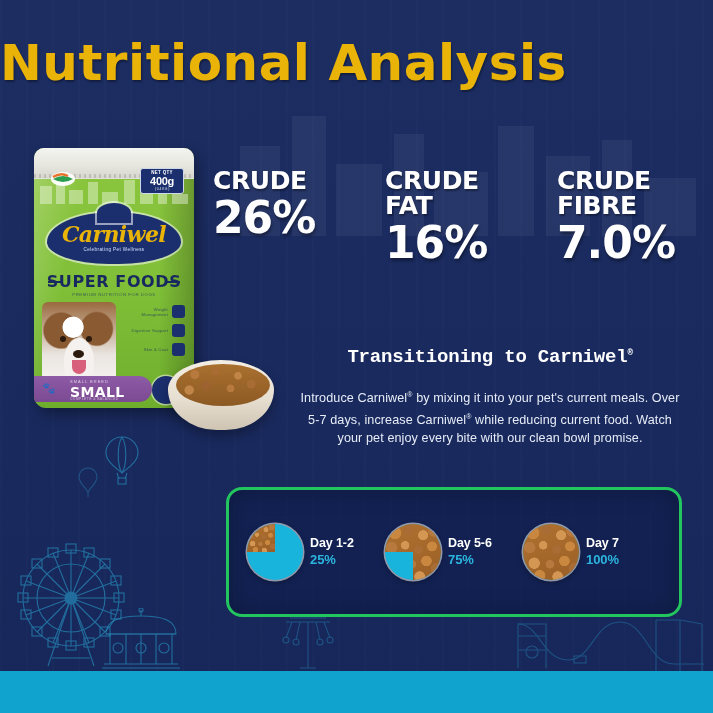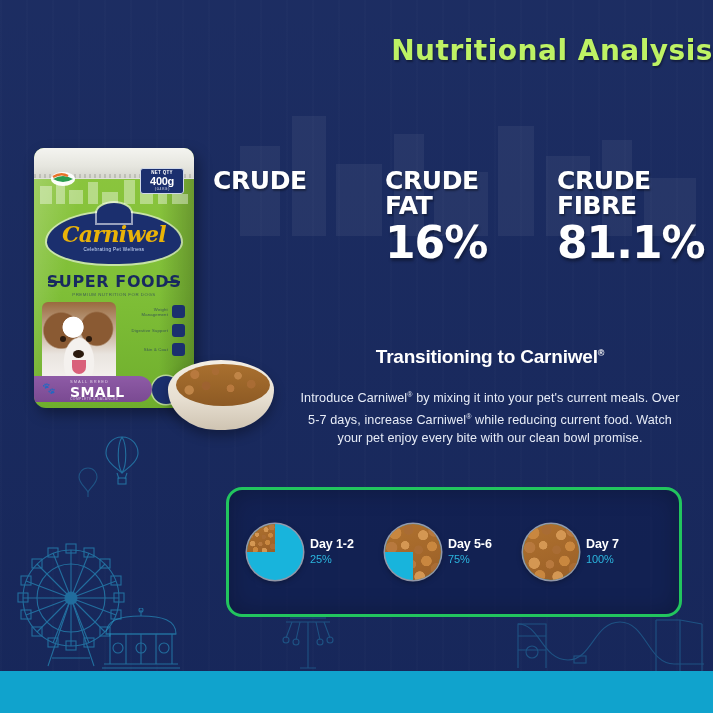--- a/index.html
+++ b/index.html
@@ -33,25 +33,25 @@
     opacity: 0.05;
     pointer-events: none;
   }
 
   
   .title {
     position: absolute;
     top: 34px;
     left: 0;
     width: 713px;
-    text-align: right;
-    color: #bef264;
+    text-align: left;
+    color: #eab308;
     font-family: "DejaVu Sans", sans-serif;
     font-weight: bold;
-    font-size: 28px;
+    font-size: 50px;
     letter-spacing: 0.5px;
     text-shadow: 1px 2px 2px rgba(0,0,0,0.35);
   }
 
   
   .stats {
     position: absolute;
     top: 168px;
     left: 213px;
     width: 485px;
@@ -335,21 +335,21 @@
   }
 
   
   .trans-head {
     position: absolute;
     top: 346px;
     left: 290px;
     width: 400px;
     text-align: center;
     color: #ffffff;
-    font-family: Liberation Sans, sans-serif;
+    font-family: Liberation Mono, monospace;
     font-weight: bold;
     font-size: 19px;
     letter-spacing: -0.2px;
   }
   .trans-head .reg { font-size: 9px; vertical-align: super; }
   .trans-body {
     position: absolute;
     top: 386px;
     left: 300px;
     width: 380px;
@@ -428,22 +428,22 @@
   .day-lbl { line-height: 1.25; }
   .day-lbl .dn {
     color: #ffffff;
     font-weight: bold;
     font-size: 12.5px;
     letter-spacing: -0.1px;
     white-space: nowrap;
   }
   .day-lbl .dp {
     color: #2bb5de;
-    font-weight: normal;
-    font-size: 11px;
+    font-weight: bold;
+    font-size: 13px;
     letter-spacing: -0.1px;
   }
 
   
   .deco { position: absolute; stroke: #2aa7d4; fill: none; opacity: 0.55; pointer-events: none; }
   .deco-faint { opacity: 0.33; }
 
   
   .bottom-band {
     position: absolute;
@@ -472,30 +472,31 @@
       <rect x="372" y="54" width="30" height="96"></rect>
       <rect x="414" y="92" width="52" height="58"></rect>
     </g>
   </svg>
 
   <div class="title">Nutritional Analysis</div>
 
   <div class="stats">
     <div class="stat">
       <div class="lbl">CRUDE</div>
+      <div class="val">26%</div>
     </div>
     <div class="stat">
       <div class="lbl">CRUDE</div>
       <div class="lbl">FAT</div>
       <div class="val">16%</div>
     </div>
     <div class="stat">
       <div class="lbl">CRUDE</div>
       <div class="lbl">FIBRE</div>
-      <div class="val">81.1%</div>
+      <div class="val">7.0%</div>
     </div>
   </div>
 
   <div class="pack-wrap">
     <div class="pack">
       <div class="pack-top"></div>
 
       <svg class="pack-skyline" viewBox="0 0 160 34" preserveAspectRatio="none">
         <g fill="#ffffff" opacity="0.85">
           <rect x="6" y="16" width="12" height="18"></rect>

